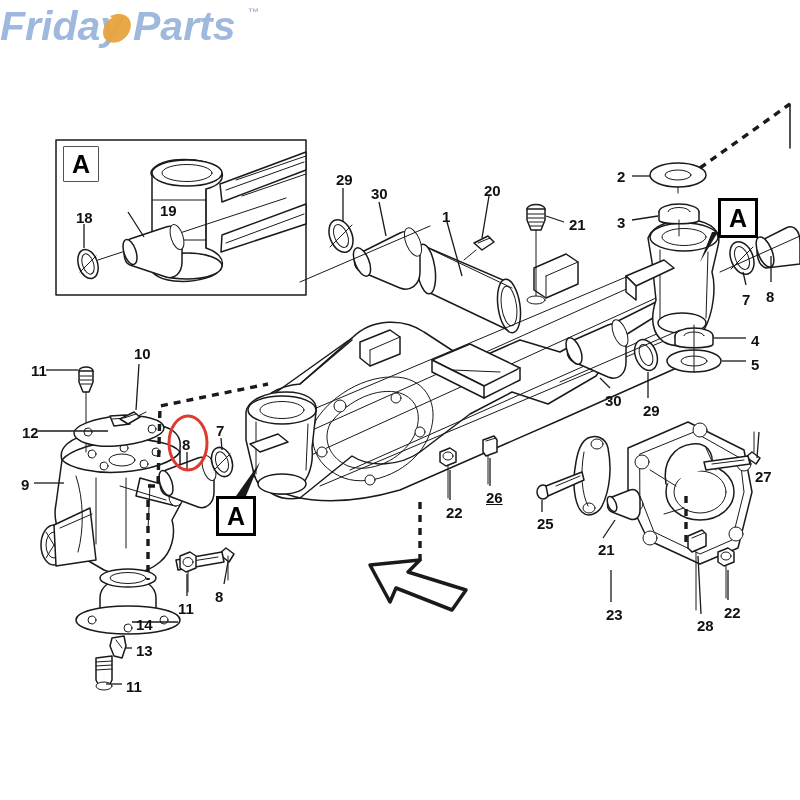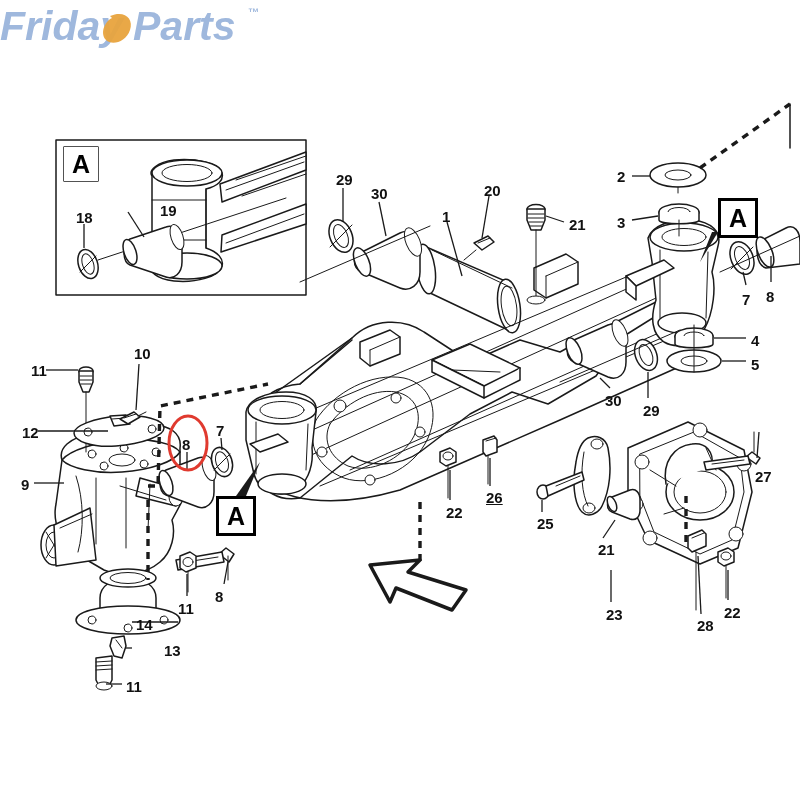--- a/index.html
+++ b/index.html
@@ -549,21 +549,21 @@
   <div class="callout" style="left:643px;top:403px;">29</div>
   <div class="callout" style="left:31px;top:363px;">11</div>
   <div class="callout" style="left:134px;top:346px;">10</div>
   <div class="callout" style="left:22px;top:425px;">12</div>
   <div class="callout" style="left:21px;top:477px;">9</div>
   <div class="callout hl" style="left:182px;top:437px;">8</div>
   <div class="callout" style="left:216px;top:423px;">7</div>
   <div class="callout" style="left:178px;top:601px;">11</div>
   <div class="callout" style="left:215px;top:589px;">8</div>
   <div class="callout" style="left:136px;top:617px;">14</div>
-  <div class="callout" style="left:136px;top:643px;margin-left:28px;">13</div>
+  <div class="callout" style="left:136px;top:643px;">13</div>
   <div class="callout" style="left:126px;top:679px;">11</div>
   <div class="callout" style="left:446px;top:505px;">22</div>
   <div class="callout" style="left:486px;top:490px;text-decoration:underline;">26</div>
   <div class="callout" style="left:537px;top:516px;">25</div>
   <div class="callout" style="left:598px;top:542px;">21</div>
   <div class="callout" style="left:606px;top:607px;">23</div>
   <div class="callout" style="left:697px;top:618px;">28</div>
   <div class="callout" style="left:724px;top:605px;">22</div>
   <div class="callout" style="left:755px;top:422px;margin-top:47px;">27</div>
 

